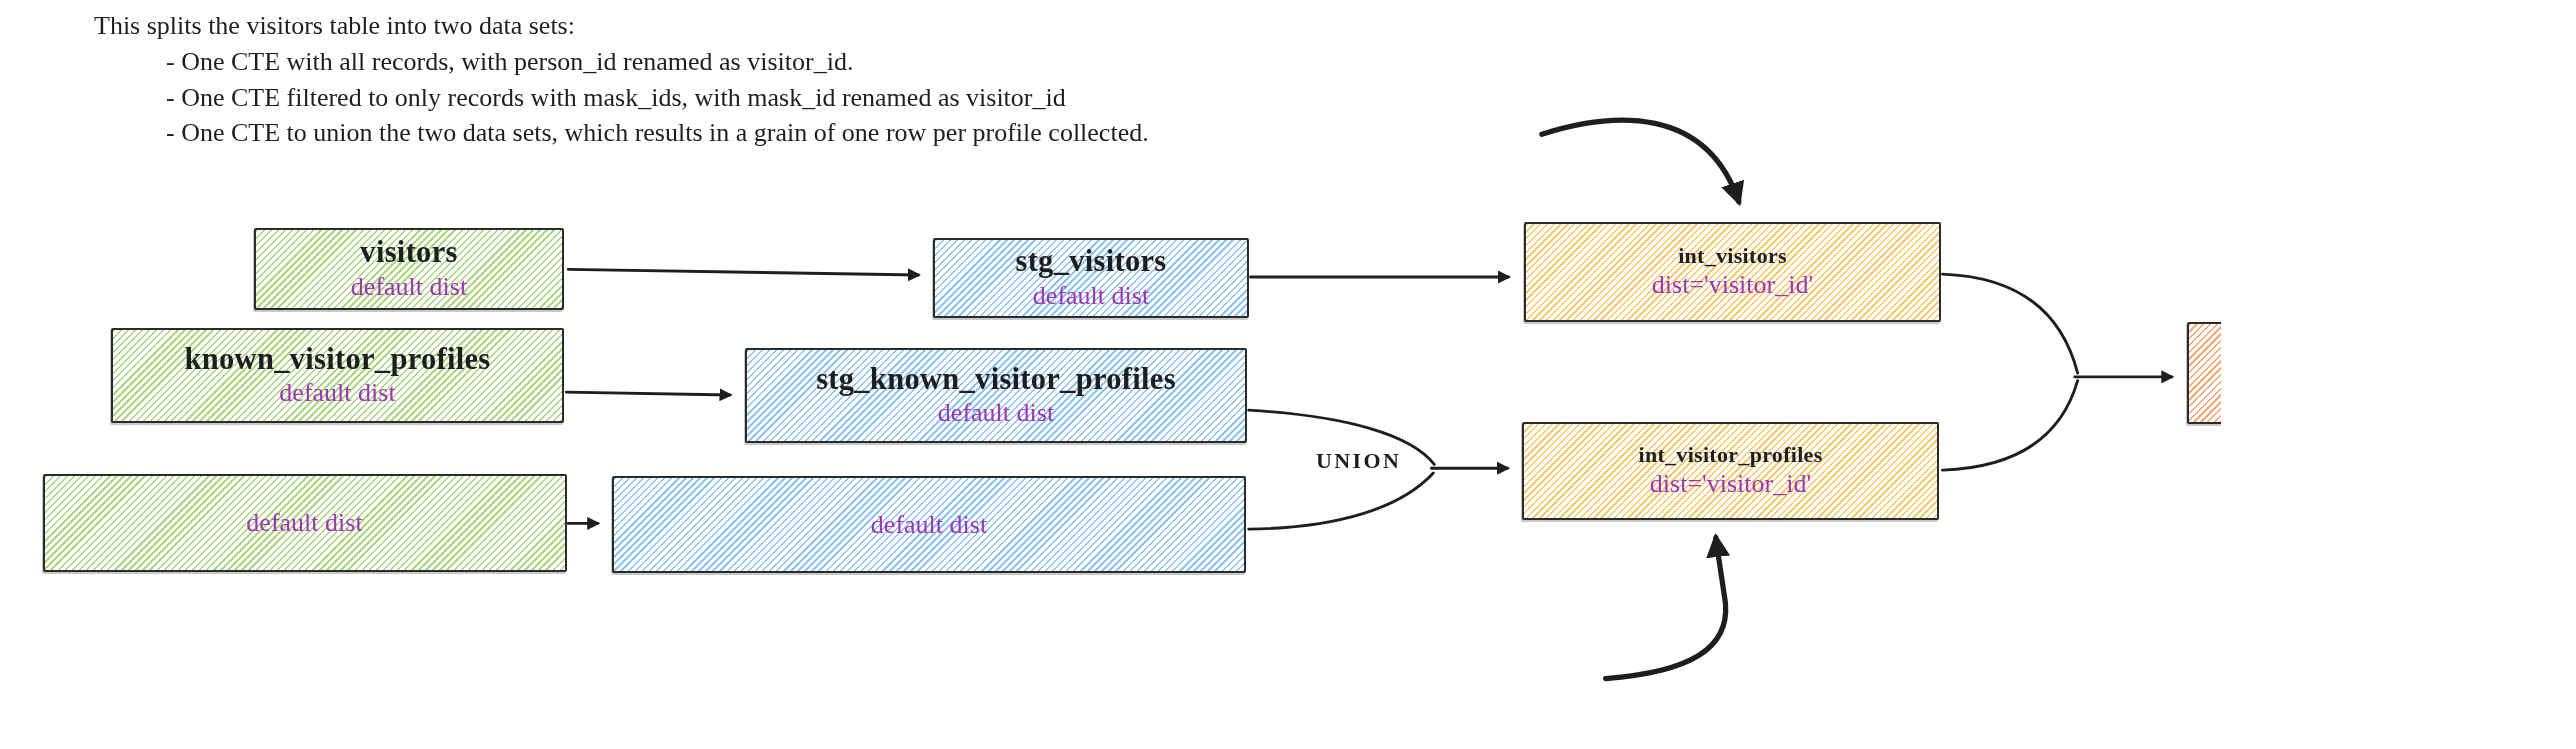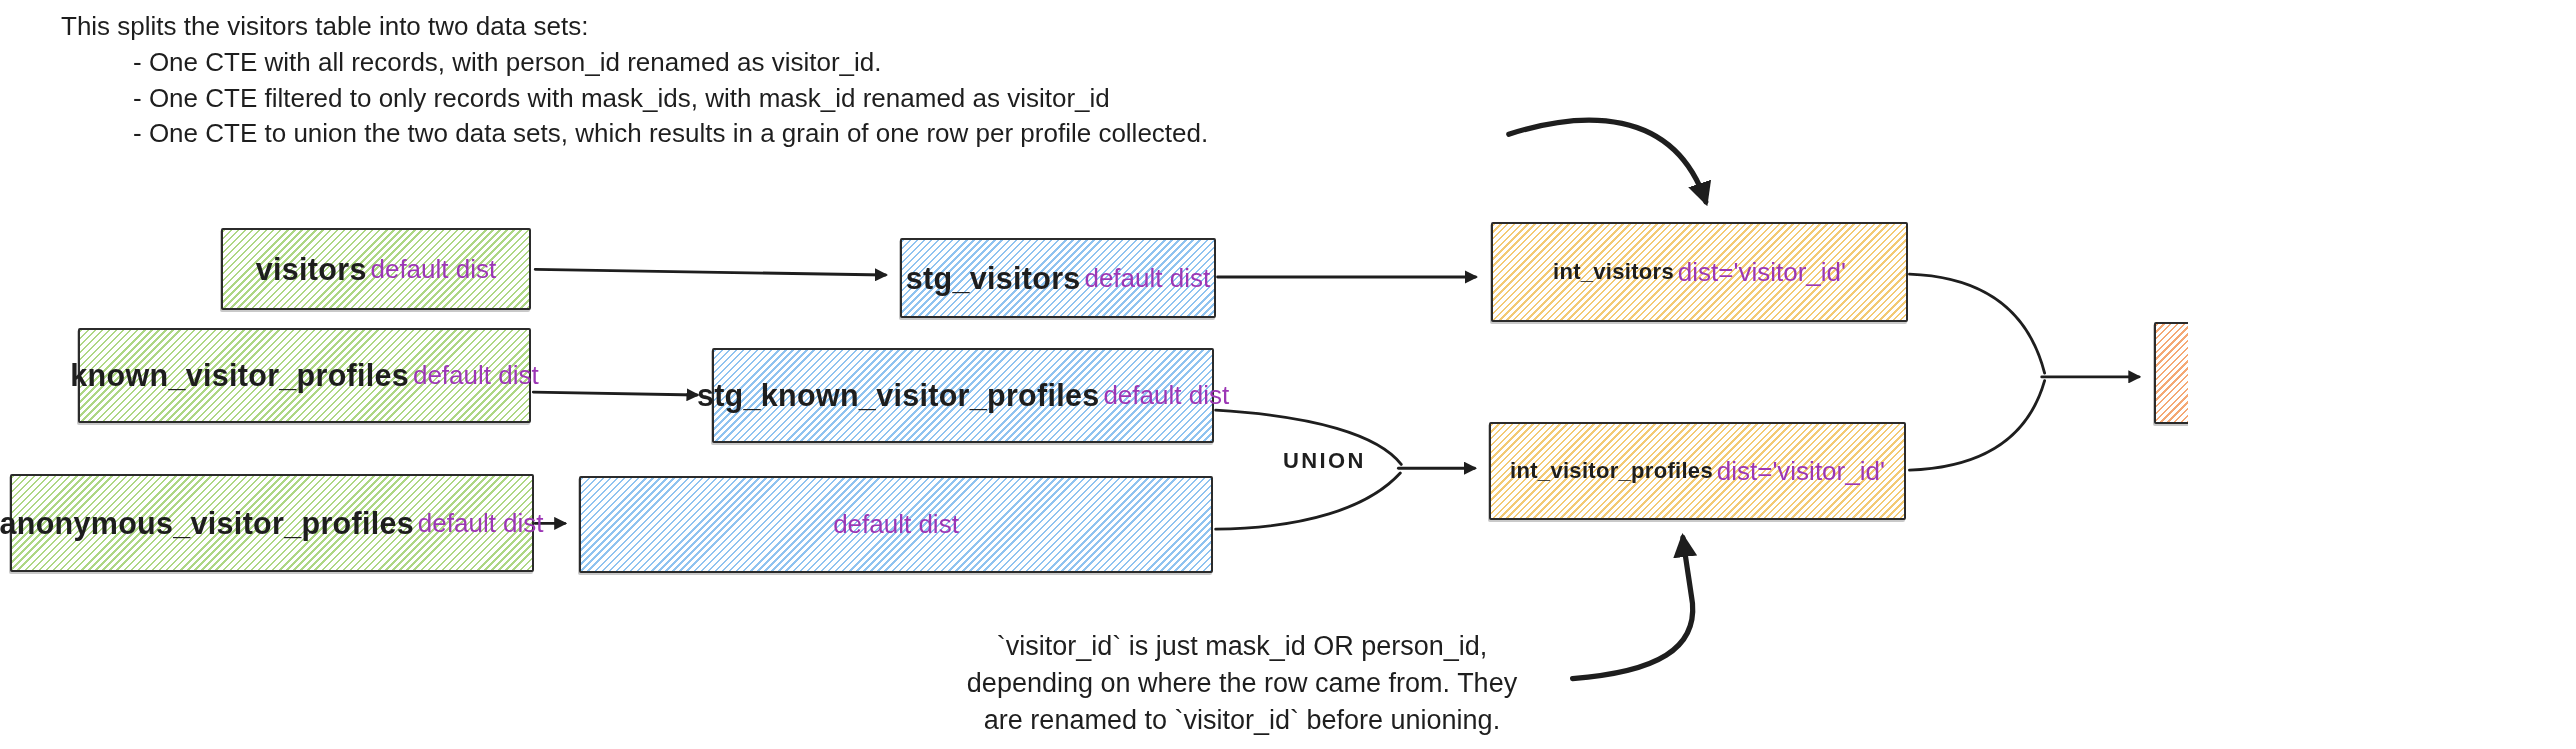--- a/index.html
+++ b/index.html
@@ -5,23 +5,24 @@
   html, body {
     margin: 0;
     padding: 0;
     background: #ffffff;
   }
   .canvas {
     position: relative;
     width: 2188px;
     height: 749px;
     background: var(--paper, #ffffff);
-    font-family: Liberation Sans, sans-serif;
+    font-family: Liberation Serif, serif;
     color: var(--ink, #1e1e1e);
     overflow: hidden;
+    margin-left: 33px;
   }
   .wires {
     position: absolute;
     left: 0; top: 0;
     width: 2576px;
     height: 749px;
     pointer-events: none;
   }
   .wire {
     fill: none;
@@ -29,21 +30,21 @@
     stroke-width: 3;
     stroke-linecap: round;
     stroke-linejoin: round;
   }
   .wire.thick { stroke-width: 5.5; }
 
   .node {
     position: absolute;
     box-sizing: border-box;
     display: flex;
-    flex-direction: row;
+    flex-direction: column;
     align-items: center;
     justify-content: center;
     gap: 3.8px;
     border: 2.9px solid #2b2b2b;
     border-radius: 1.9px;
     background-color: #ffffff;
     box-shadow: -1px 1.9px 0 rgba(40,40,40,0.25);
   }
   .node.green  { background-image: repeating-linear-gradient(135deg, var(--greenHatch)  0 1.7px, transparent 1.7px 5px); }
   .node.blue   { background-image: repeating-linear-gradient(135deg, var(--blueHatch)   0 1.7px, transparent 1.7px 5px); text-align: center; }
@@ -145,33 +146,27 @@
   <div class="node blue" style="left:712px; top:348px; width:502px; height:95px">
     <div class="node-title">stg_known_visitor_profiles</div>
     <div class="node-sub">default dist</div>
   </div>
   <div class="node yellow big" style="left:1489px; top:422px; width:417px; height:98px">
     <div class="node-title">int_visitor_profiles</div>
     <div class="node-sub">dist='visitor_id'</div>
   </div>
 
   <div class="node green" style="left:9.5px; top:474px; width:524px; height:98px">
-    <div class="node-title">anonymous_visitor_profiles</div>
     <div class="node-sub">default dist</div>
   </div>
   <div class="node blue" style="left:579px; top:476px; width:634px; height:97px">
     <div class="node-sub">default dist</div>
   </div>
 
   <div class="node orange big" style="left:2154px; top:322px; width:413px; height:102px">
     <div class="node-title">dim_all_visitors</div>
   </div>
 
   <div class="union-label">UNION</div>
 
-  <div class="note-bottom">
-    <div>`visitor_id` is just mask_id OR person_id,</div>
-    <div>depending on where the row came from. They</div>
-    <div>are renamed to `visitor_id` before unioning.</div>
-  </div>
 
 </div>
 
 
 </body></html>

